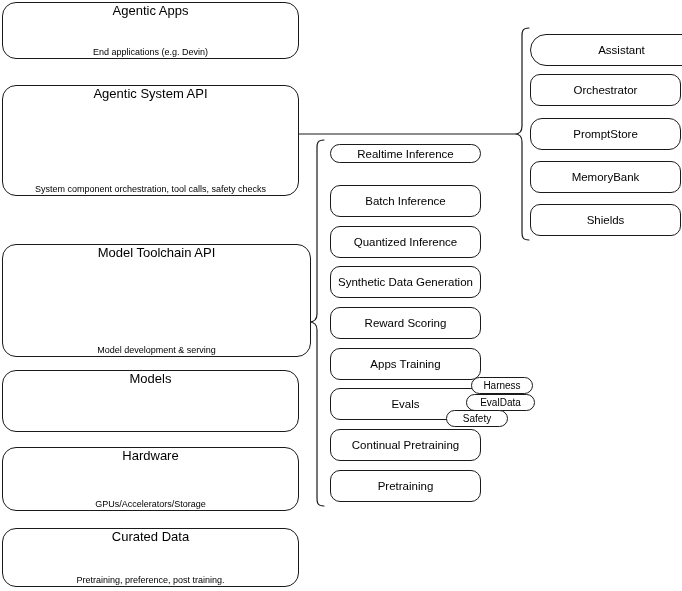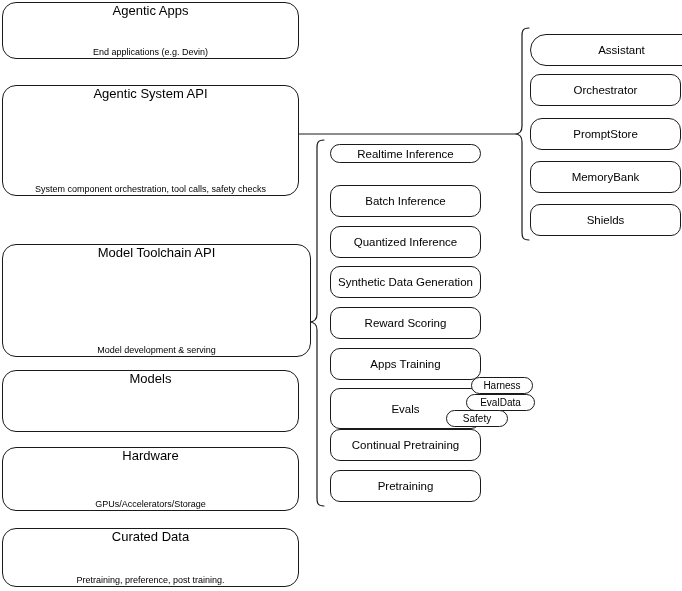--- a/index.html
+++ b/index.html
@@ -149,21 +149,21 @@
   </div>
   <div class="chip" style="left:330px; top:266px; width:151px; height:32px;">
     <span class="label">Synthetic Data Generation</span>
   </div>
   <div class="chip" style="left:330px; top:307px; width:151px; height:32px;">
     <span class="label">Reward Scoring</span>
   </div>
   <div class="chip" style="left:330px; top:348px; width:151px; height:32px;">
     <span class="label">Apps Training</span>
   </div>
-  <div class="chip" style="left:330px; top:388px; width:151px; height:41px;">
+  <div class="chip" style="left:330px; top:388px; width:151px; height:32px;">
     <span class="label">Evals</span>
   </div>
   <div class="chip" style="left:330px; top:429px; width:151px; height:32px;">
     <span class="label">Continual Pretraining</span>
   </div>
   <div class="chip" style="left:330px; top:470px; width:151px; height:32px;">
     <span class="label">Pretraining</span>
   </div>
 
   <div class="pill" style="left:471px; top:377px; width:62px; height:17px;">

